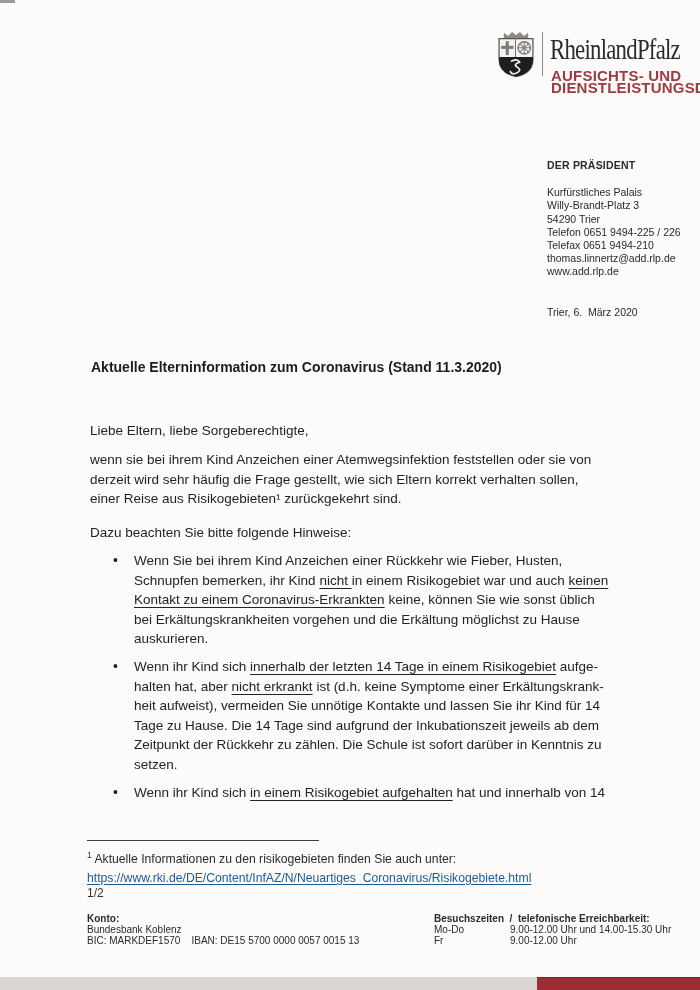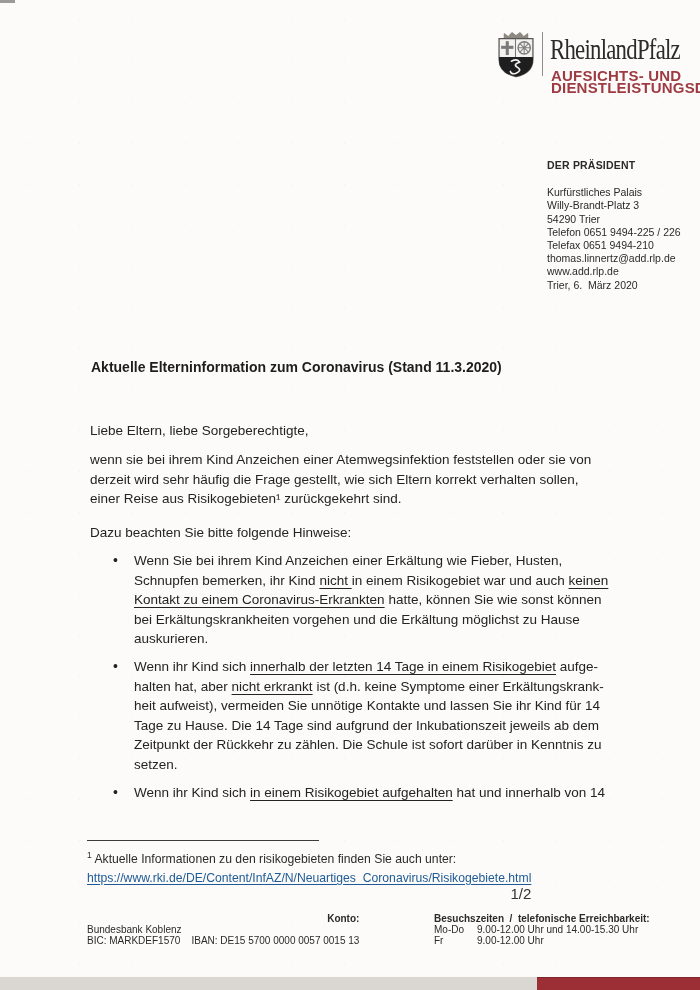--- a/index.html
+++ b/index.html
@@ -31,48 +31,48 @@
   }
   .tagline{
     position:absolute;left:54px;top:42px;
     font-size:15px;font-weight:bold;line-height:12px;letter-spacing:.2px;
     white-space:nowrap;
   }
 
   
   .sender{position:absolute;left:547px;top:159px;font-size:10.5px;line-height:13.2px;color:#2a2a2a;}
   .sender-role{font-weight:bold;font-size:10.5px;letter-spacing:.2px;margin-bottom:14px;}
-  .sender-dateline{}
+  .sender-dateline{margin-top:27px;}
 
   
   .body-text{font-size:13.5px;line-height:19.6px;color:#232323;}
   .letter-title{position:absolute;left:91px;top:359px;font-size:14px;font-weight:bold;color:#1d1d1d;white-space:nowrap;}
   .salutation{position:absolute;left:90px;top:421px;}
   .intro{position:absolute;left:90px;top:450px;}
   .hints-lead{position:absolute;left:90px;top:523px;}
   .bullets{position:absolute;left:90px;top:551px;width:560px;margin:0;padding:0;list-style:none;}
   .bullets li{position:relative;padding-left:44px;margin:0;}
   .bullets li + li{margin-top:8px;}
   .bullets li::before{content:"\2022";position:absolute;left:23px;top:0;font-size:14px;}
   .ln{white-space:nowrap;}
   .u{text-decoration:underline;text-underline-offset:2.5px;text-decoration-thickness:1px;}
 
   
   .footnote{position:absolute;left:87px;top:840px;font-size:12.2px;line-height:18.5px;color:#2a2a2a;}
   .footnote-rule{width:232px;height:0;border-top:1.8px solid #3d3d3d;margin-bottom:5px;}
   .footnote-sup{font-size:8.5px;vertical-align:super;}
   .footnote-link{color:#1d5a96;text-decoration:underline;text-underline-offset:2px;white-space:nowrap;margin-top:34px;}
-  .page-indicator{font-size:15px;line-height:13px;color:#333;text-align:right;}
+  .page-indicator{font-size:12px;line-height:13px;color:#333;}
 
   
   .footer{position:absolute;left:0;top:913px;width:700px;font-size:10px;line-height:11.2px;color:#2a2a2a;}
   .footer .col-left{position:absolute;left:87px;top:0;}
   .footer .col-right{position:absolute;left:434px;top:0;}
-  .footer .bold{font-weight:bold;text-align:right;}
-  .hours-row{display:flex;}
+  .footer .bold{font-weight:bold;}
+  .hours-row{display:flex;gap:33px;}
   .hours-days{width:43px;}
 
   
   .bottom-gray-bar{position:absolute;left:0;bottom:0;width:700px;height:13px;background:#dad7d2;}
   .bottom-red-bar{position:absolute;left:537px;bottom:0;width:163px;height:12px;background:#9c2e35;border-top:1px solid #7e242a;}
 </style>
 </head>
 <body>
 
 <div class="page">
@@ -120,23 +120,23 @@
   <div class="intro body-text">
       <div class="ln">wenn sie bei ihrem Kind Anzeichen einer Atemwegsinfektion feststellen oder sie von</div>
       <div class="ln">derzeit wird sehr häufig die Frage gestellt, wie sich Eltern korrekt verhalten sollen,</div>
       <div class="ln">einer Reise aus Risikogebieten¹ zurückgekehrt sind.</div>
     </div>
 
   <div class="hints-lead body-text">Dazu beachten Sie bitte folgende Hinweise:</div>
 
   <ul class="bullets body-text">
     <li>
-        <div class="ln"><span>Wenn Sie bei ihrem Kind Anzeichen einer Erkältung wie Fieber, Husten,</span></div>
+        <div class="ln"><span>Wenn Sie bei ihrem Kind Anzeichen einer Rückkehr wie Fieber, Husten,</span></div>
         <div class="ln"><span>Schnupfen bemerken, ihr Kind </span><span class="u">nicht </span><span>in einem Risikogebiet war und auch </span><span class="u">keinen</span></div>
-        <div class="ln"><span class="u">Kontakt zu einem Coronavirus-Erkrankten</span><span> hatte, können Sie wie sonst können</span></div>
+        <div class="ln"><span class="u">Kontakt zu einem Coronavirus-Erkrankten</span><span> keine, können Sie wie sonst üblich</span></div>
         <div class="ln"><span>bei Erkältungskrankheiten vorgehen und die Erkältung möglichst zu Hause</span></div>
         <div class="ln"><span>auskurieren.</span></div>
       </li>
     <li>
         <div class="ln"><span>Wenn ihr Kind sich </span><span class="u">innerhalb der letzten 14 Tage in einem Risikogebiet</span><span> aufge-</span></div>
         <div class="ln"><span>halten hat, aber </span><span class="u">nicht erkrankt</span><span> ist (d.h. keine Symptome einer Erkältungskrank-</span></div>
         <div class="ln"><span>heit aufweist), vermeiden Sie unnötige Kontakte und lassen Sie ihr Kind für 14</span></div>
         <div class="ln"><span>Tage zu Hause. Die 14 Tage sind aufgrund der Inkubationszeit jeweils ab dem</span></div>
         <div class="ln"><span>Zeitpunkt der Rückkehr zu zählen. Die Schule ist sofort darüber in Kenntnis zu</span></div>
         <div class="ln"><span>setzen.</span></div>

